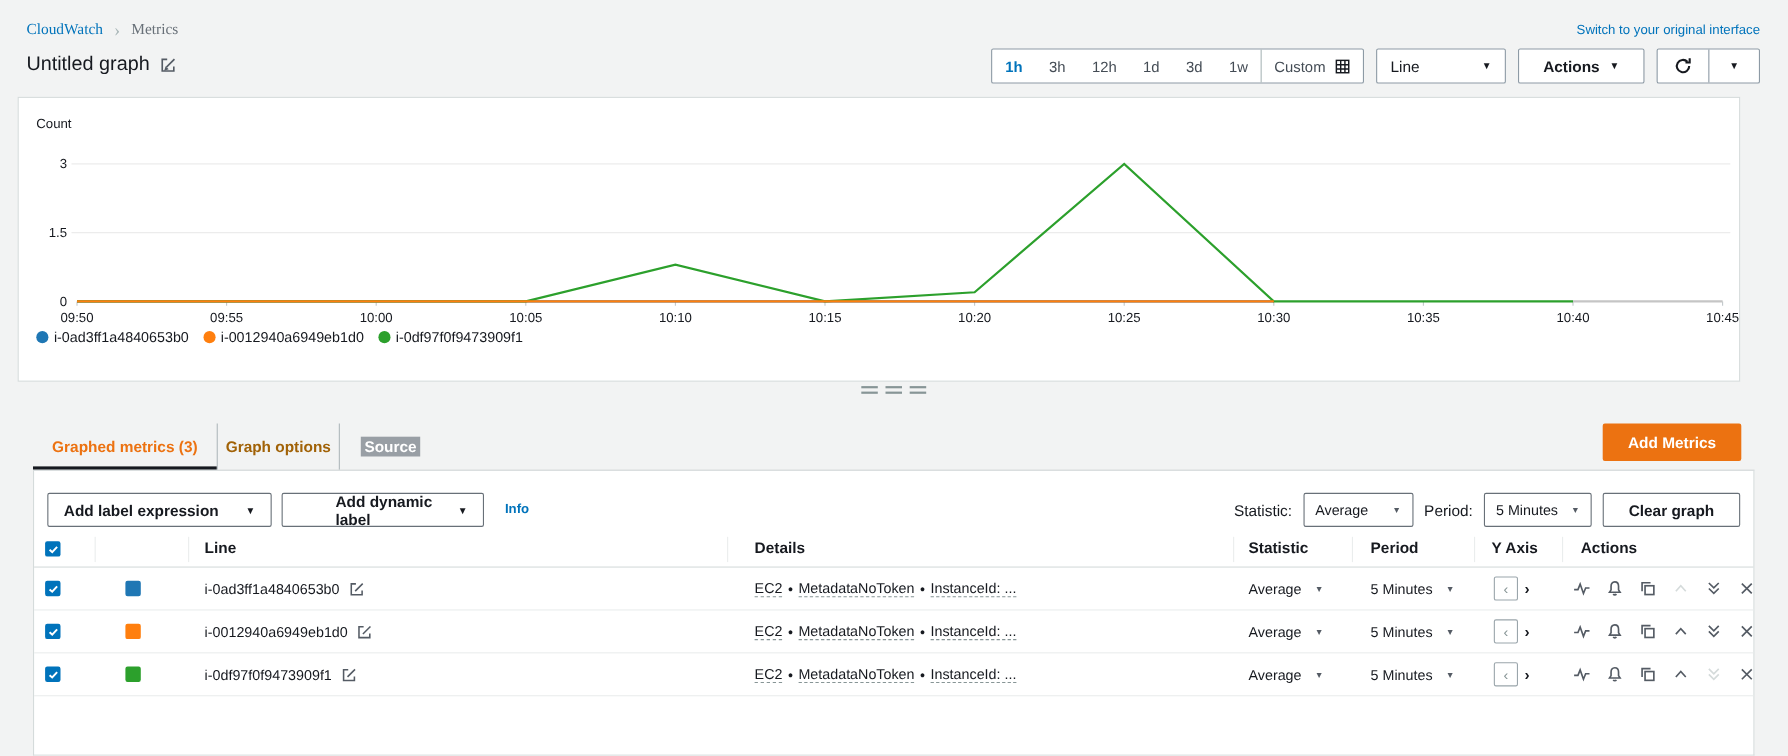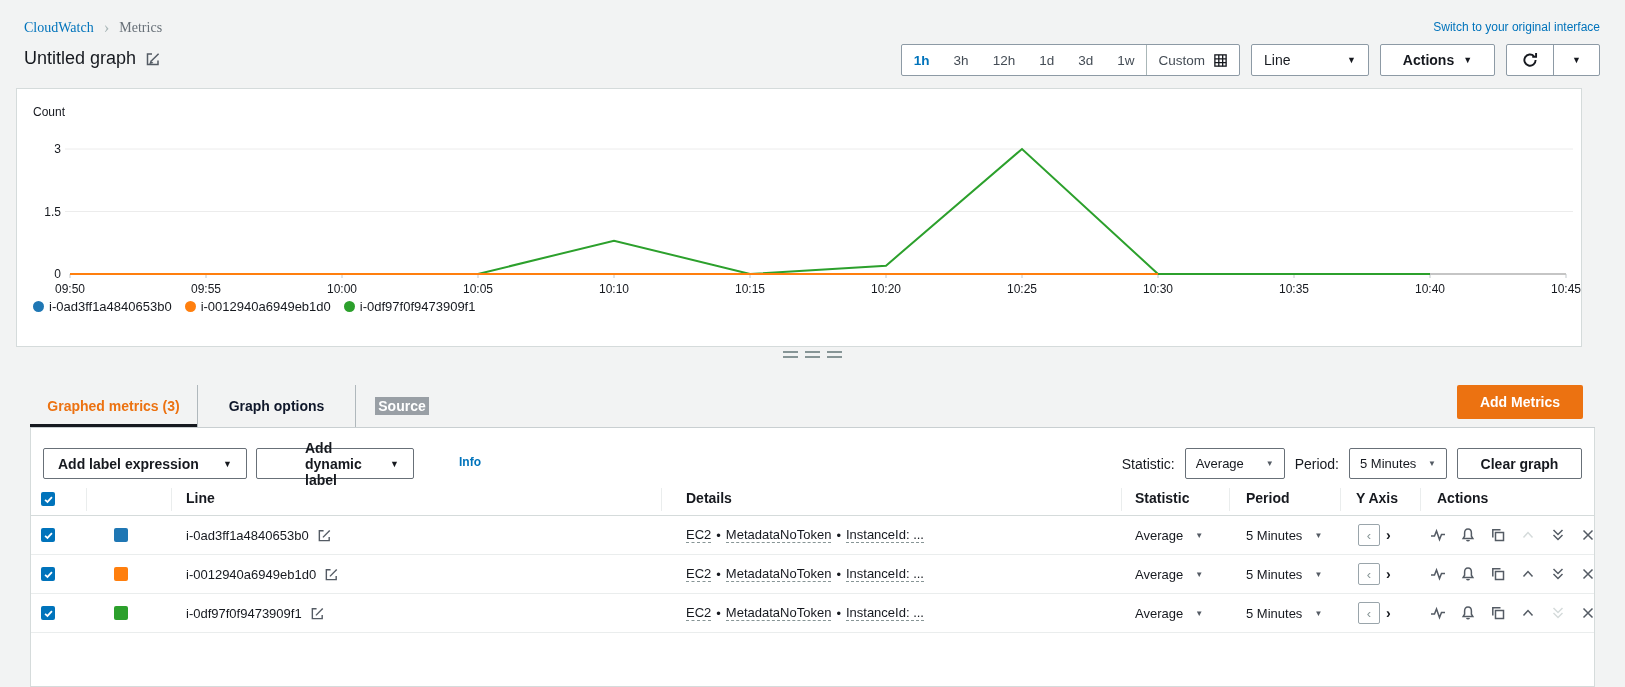--- a/index.html
+++ b/index.html
@@ -38,32 +38,32 @@
   .legend-dot { width:11px; height:11px; border-radius:50%; }
 
   
   #resize-handle { left:0; top:351px; width:1625px; display:flex; justify-content:center; gap:7px; cursor:row-resize; }
   #resize-handle span { width:15px; height:7px; border-top:2px solid #879596; border-bottom:2px solid #879596; }
 
   
   #tabs { left:30px; top:385px; display:flex; height:42px; font-size:14px; font-weight:bold; }
   .tab { display:flex; align-items:center; justify-content:center; cursor:pointer; }
   #tab-0 { width:167px; color:#ec7211; }
-  #tab-1 { width:159px; color:#0f172a; border-left:1px solid #b0b8bc; border-right:1px solid #b0b8bc; }
+  #tab-1 { width:112px; color:#a16207; border-left:1px solid #b0b8bc; border-right:1px solid #b0b8bc; }
   #tab-2 { width:92px; color:#545b64; }
   #tab-2 .hl { background:#999fa5; color:#fff; padding:1px 3px; }
   #tab-underline { left:30px; top:424px; width:167px; height:3px; background:#16191f; }
   #tabs-baseline { left:30px; top:427px; width:1565px; height:1px; background:#c9cfd1; }
   #add-metrics-btn { left:1457px; top:385px; width:126px; height:34px; background:#ec7211; color:#fff; font-weight:bold; font-size:14px; border:none; border-radius:2px; cursor:pointer; }
 
   
   #bottom-panel { left:30px; top:428px; width:1565px; height:259px; background:#fff; border:1px solid #d5dbdb; border-top:none; }
   .tool-btn { position:absolute; top:20px; height:31px; background:#fff; border:1px solid #687078; border-radius:2px; font-size:14px; font-weight:bold; color:#16191f; display:flex; align-items:center; justify-content:space-between; padding:0 14px; cursor:pointer; }
   #btn-math { left:12px; width:204px; }
-  #btn-dynamic { left:225px; width:158px;padding-left:48px; }
+  #btn-dynamic { left:225px; width:184px;padding-left:48px; }
   #info-link { left:428px; top:27px; font-size:12px; font-weight:bold; }
   #right-toolbar { position:absolute; top:20px; right:12px; height:31px; display:flex; align-items:center; gap:10px; font-size:14px; }
   .mini-select { height:31px; background:#fff; border:1px solid #687078; border-radius:2px; display:flex; align-items:center; justify-content:space-between; padding:0 10px; font-size:13px; cursor:pointer; }
   #stat-select { width:100px; }
   #period-select { width:98px; }
   #clear-graph-btn { width:125px; height:31px; background:#fff; border:1px solid #687078; border-radius:2px; font-size:14px; font-weight:bold; color:#16191f; cursor:pointer; }
 
   
   #thead { position:absolute; left:0; top:55px; width:100%; height:33px; border-bottom:1px solid #d5dbdb; font-size:14px; font-weight:bold; color:#16191f; }
   #thead .hcell { position:absolute; top:7px; }

